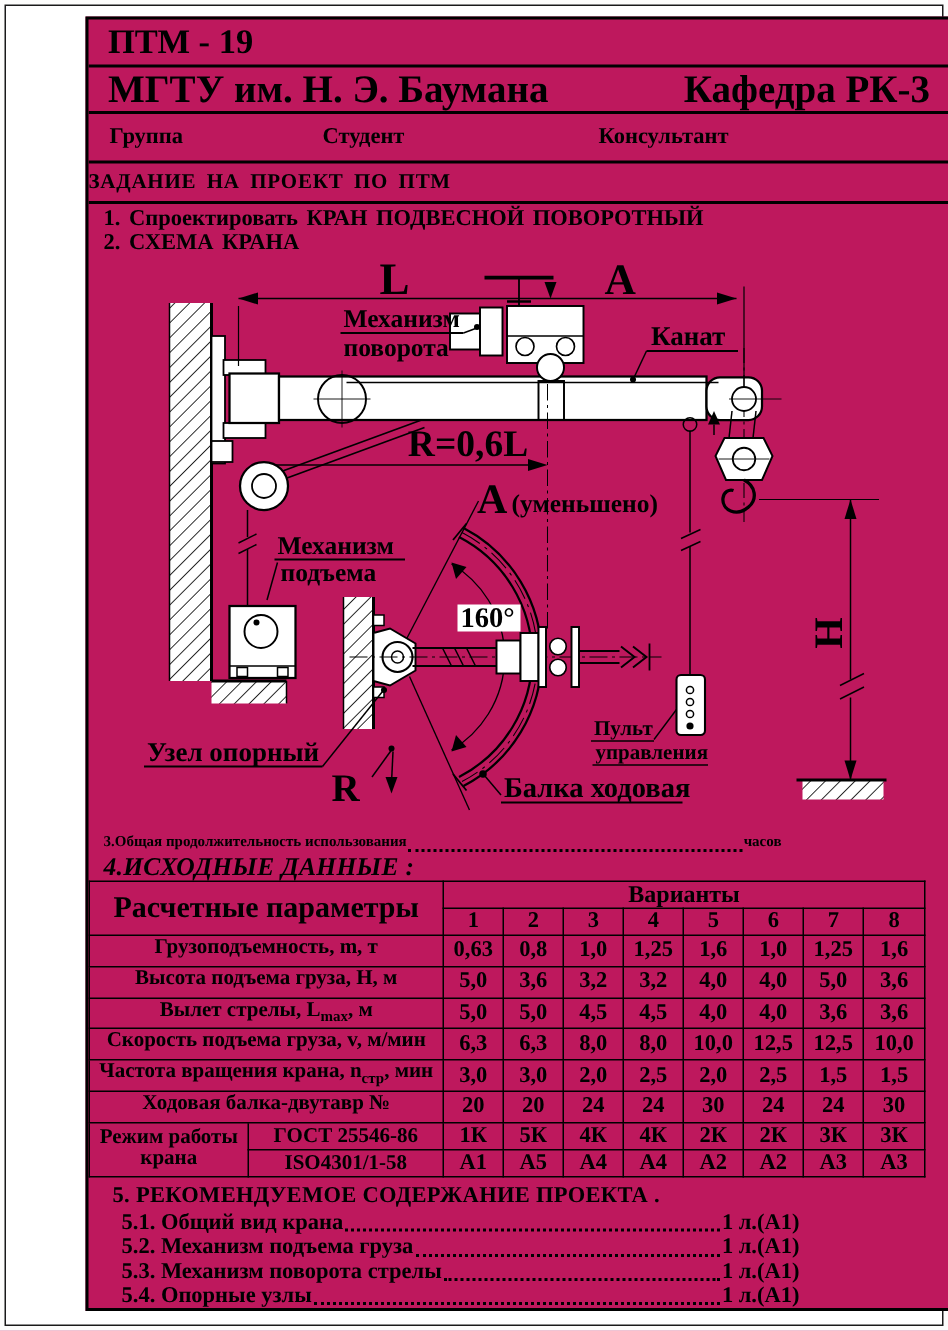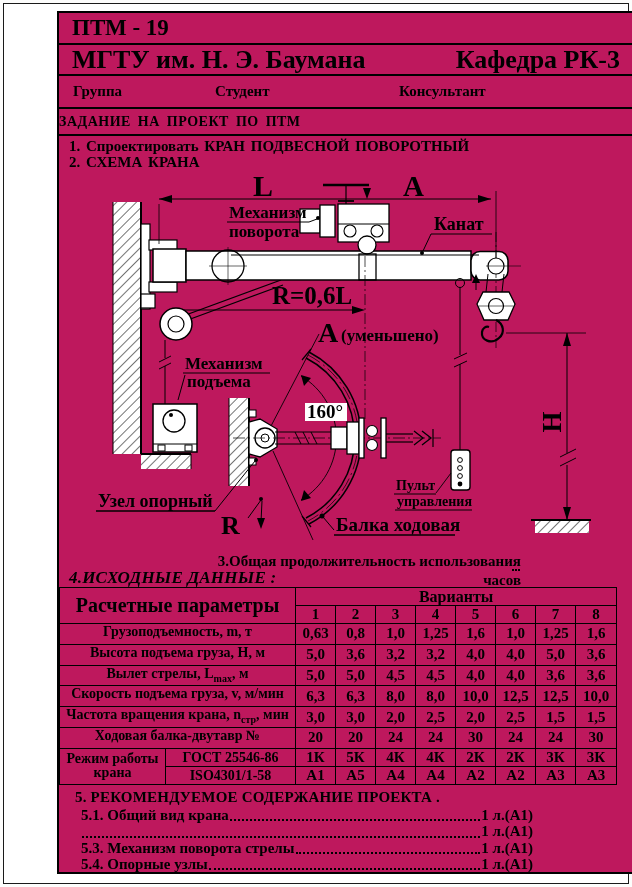--- a/index.html
+++ b/index.html
@@ -12,21 +12,21 @@
   .r2 .dept{margin-left:auto;margin-right:58px;}
   .r3{height:33px;font-size:15px;}
   .r3 .c1{width:156px;padding-left:14px;box-sizing:border-box;}
   .r3 .c2{width:184px;}
   .r3 .c3{flex:1;}
   .r4{height:27px;font-size:14px;letter-spacing:.5px;word-spacing:3px;}
   .task{padding:2px 0 0 10px;font-size:15px;line-height:15px;}
   .task div{margin-top:1px;word-spacing:2px;}
   .drawing{display:block;}
   svg text{font-family:"Liberation Serif",serif;font-weight:bold;fill:#000;}
-  .usage{display:flex;align-items:flex-end;width:452px;margin-left:10px;font-size:15px;line-height:15px;height:16px;flex-direction:column;}
+  .usage{display:flex;width:452px;margin-left:10px;font-size:10px;line-height:15px;height:16px;}
   .leader{flex:1;border-bottom:2px dotted #000;margin:0 1px 2px 1px;min-width:8px;}
   .h4{font-size:17px;padding-left:10px;line-height:16px;height:16px;letter-spacing:.2px;font-style:italic;}
   table.data{border-collapse:collapse;table-layout:fixed;width:557px;margin-top:1px;font-size:15px;}
   table.data td{border:1.6px solid #000;padding:0;text-align:center;vertical-align:middle;line-height:15px;height:17px;overflow:hidden;white-space:nowrap;}
   td.lbl{text-align:left;padding-left:4px;font-size:14px;}
   td.param-h{text-align:center;font-size:20px;}
   td.var-h{font-size:16px;height:17px;}
   sub{font-size:10px;}
   .toc{padding:4px 0 0 16px;font-size:15px;line-height:16.3px;}
   .toc-h{letter-spacing:.2px;margin-bottom:2px;}
@@ -432,20 +432,21 @@
   </table>
 
   <div class="toc">
     <div class="toc-h">5. РЕКОМЕНДУЕМОЕ СОДЕРЖАНИЕ ПРОЕКТА .</div>
     <div class="toc-row">
       <span class="lab">5.1. Общий вид крана</span>
         <span class="leader"></span>
         <span>1 л.(А1)</span>
     </div>
     <div class="toc-row">
+      <span class="lab">5.2. Механизм подъема груза</span>
         <span class="leader"></span>
         <span>1 л.(А1)</span>
     </div>
     <div class="toc-row">
       <span class="lab">5.3. Механизм поворота стрелы</span>
         <span class="leader"></span>
         <span>1 л.(А1)</span>
     </div>
     <div class="toc-row">
       <span class="lab">5.4. Опорные узлы</span>

